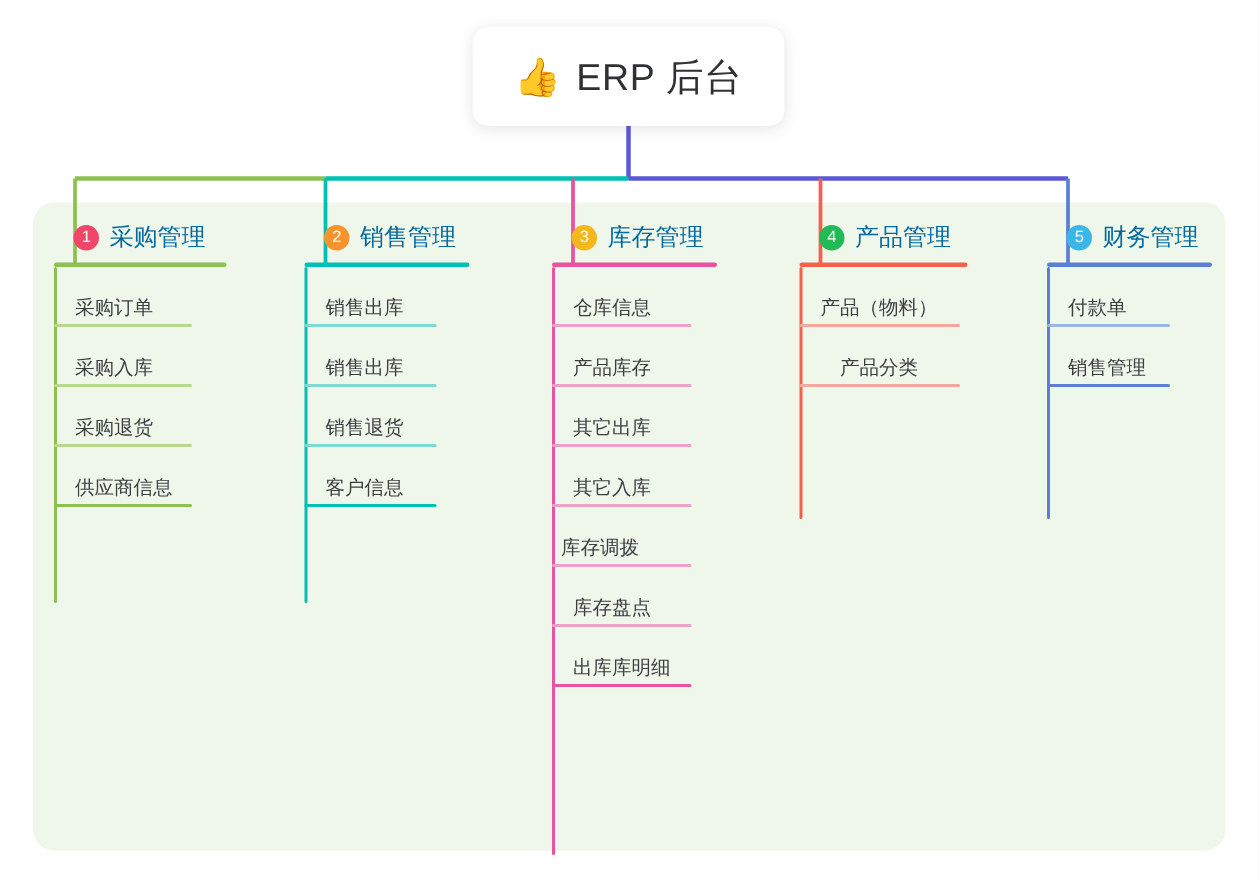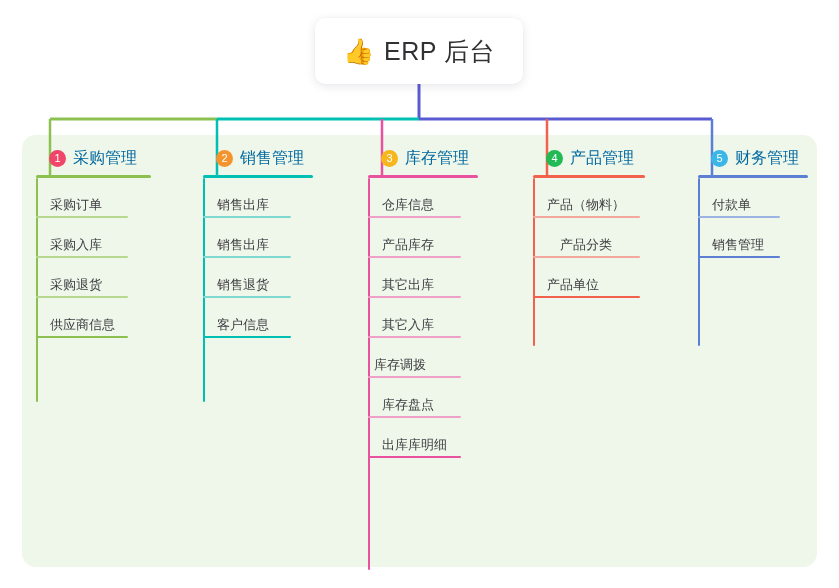--- a/index.html
+++ b/index.html
@@ -200,24 +200,20 @@
         <div class="leaves">
           <div class="spine" style="background: rgb(244, 96, 78); height: 168px;"></div>
           <div class="leaf">
             <span class="leaf-label" style="margin-left: 14px;">产品（物料）</span>
             <div class="leaf-rule" style="width: 107px; background: rgb(244, 167, 156);"></div>
           </div>
           <div class="leaf">
             <span class="leaf-label" style="margin-left: 27px;">产品分类</span>
             <div class="leaf-rule" style="width: 107px; background: rgb(244, 167, 156);"></div>
           </div>
-          <div class="leaf">
-            <span class="leaf-label" style="margin-left: 14px;">产品单位</span>
-            <div class="leaf-rule" style="width: 107px; background: rgb(244, 96, 78);"></div>
-          </div>
         </div>
       </div>
       <div class="branch" style="left: 698px;">
         <div class="branch-head">
           <span class="badge" style="background: rgb(58, 183, 232);">5</span>
           <span class="branch-title">财务管理</span>
         </div>
         <div class="head-rule" style="width: 110px; background: rgb(90, 127, 212);"></div>
         <div class="leaves">
           <div class="spine" style="background: rgb(90, 127, 212); height: 168px;"></div>

